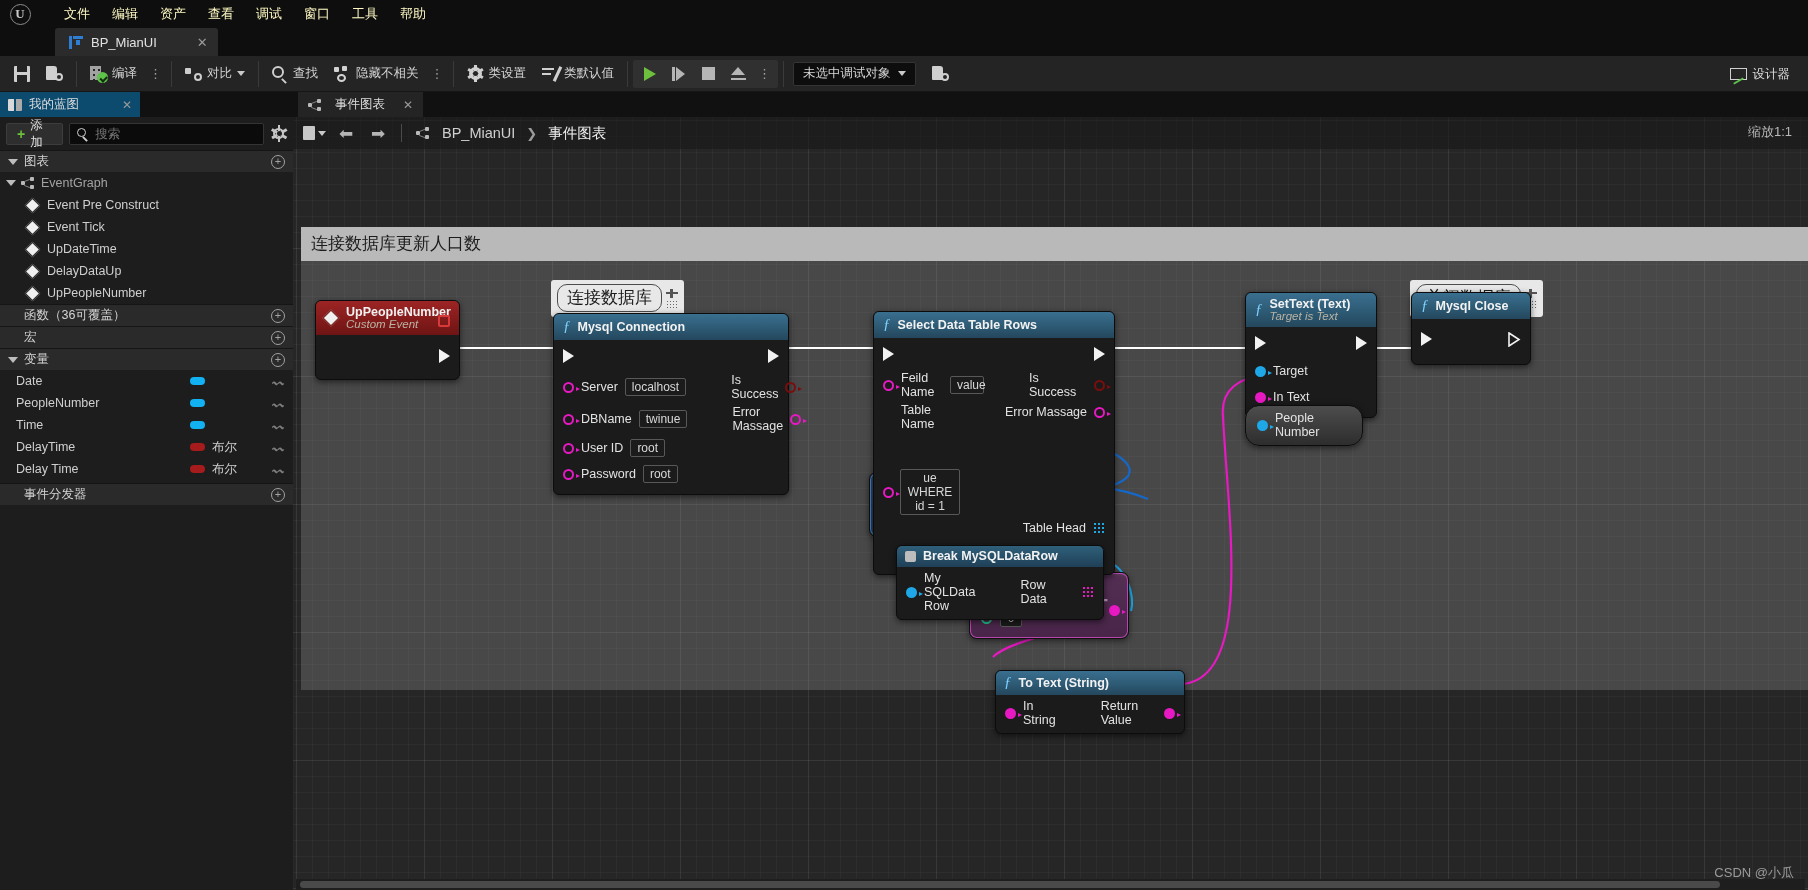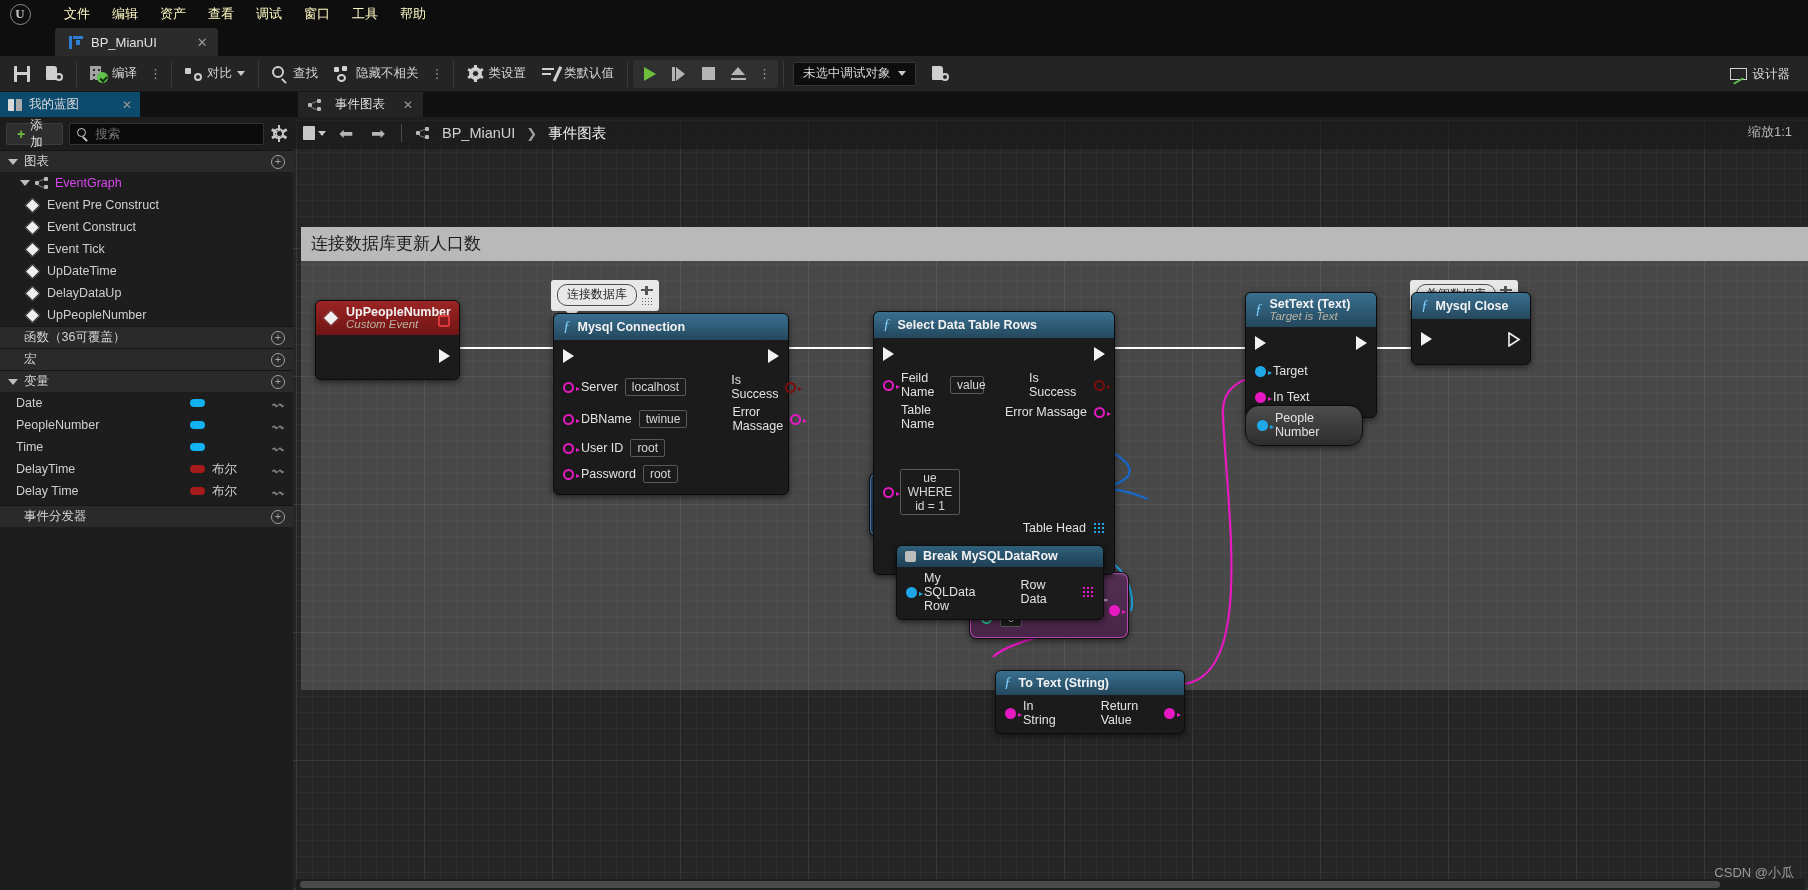--- a/index.html
+++ b/index.html
@@ -193,21 +193,21 @@
     border-top:6px solid #bdbdbd; margin-right:6px;
   }
   .lp-section .tri.spacer { border: none; width: 10px; margin-right: 6px; }
   .lp-section .lbl { font-size: 12.5px; color: #d4d4d4; }
   .lp-section .addcircle {
     position:absolute; right: 8px; width: 14px; height: 14px; border-radius:50%;
     border: 1.5px solid #a2a2a2; color:#a2a2a2; font-size:11px; line-height:11px;
     text-align:center; cursor:pointer;
   }
   .tree-row {
-    height: 22px; display: flex; align-items: center; padding-left: 20px; font-size: 12.5px; color: #d946ef;
+    height: 22px; display: flex; align-items: center; padding-left: 6px; font-size: 12.5px; color: #a3a3a3;
   }
   .tree-row .tri {
     width:0;height:0;border-left:5px solid transparent;border-right:5px solid transparent;
     border-top:6px solid #bdbdbd; margin-right: 5px;
   }
   .graph-icon { width: 14px; height: 12px; position: relative; margin-right: 6px; }
   .graph-icon .n { position:absolute; width:4px; height:4px; background:#b9b9b9; border-radius:1px;}
   .graph-icon .na { left:0; top:4px; }
   .graph-icon .nb { left:9px; top:0px; }
   .graph-icon .nc { left:9px; top:8px; }
@@ -280,21 +280,21 @@
   }
   .comment-box .cbody { background: rgba(160,160,160,0.28); }
 
   
   .bubble {
     position:absolute; background:#e8e8e8; border-radius: 3px; padding: 4px 6px 5px 6px;
     display:flex; align-items:center; gap: 4px; z-index: 20;
   }
   .bubble .pillbox {
     border: 1.3px solid #4d4d4d; border-radius: 10px; padding: 1px 9px 2px 9px;
-    font-size: 12px; color: #1b1b1b;
+    font-size: 17px; color: #1b1b1b;
   }
   .bubble .pinbtns { display:flex; flex-direction:column; gap:2px; }
   .bubble .pin { width:12px; height:9px; position:relative;}
   .bubble .pin .p1 { position:absolute; left:0; top:3px; width:12px; height:2.5px; background:#555; }
   .bubble .pin .p2 { position:absolute; left:4px; top:0; width:3px; height:9px; background:#555; }
   .bubble .dots4 {
     width:11px; height:8px;
     background-image: radial-gradient(#666 0.8px, transparent 0.9px);
     background-size: 3px 3px;
   }
@@ -591,24 +591,20 @@
           <span class="e eb"></span>
       </span>
       <span>EventGraph</span>
     </div>
     <div class="evt-row">
       <span class="diamond"></span>
       <span>Event Pre Construct</span>
     </div>
     <div class="evt-row">
       <span class="diamond"></span>
-      <span>Event Construct</span>
-    </div>
-    <div class="evt-row">
-      <span class="diamond"></span>
       <span>Event Tick</span>
     </div>
     <div class="evt-row">
       <span class="diamond"></span>
       <span>UpDateTime</span>
     </div>
     <div class="evt-row">
       <span class="diamond"></span>
       <span>DelayDataUp</span>
     </div>

